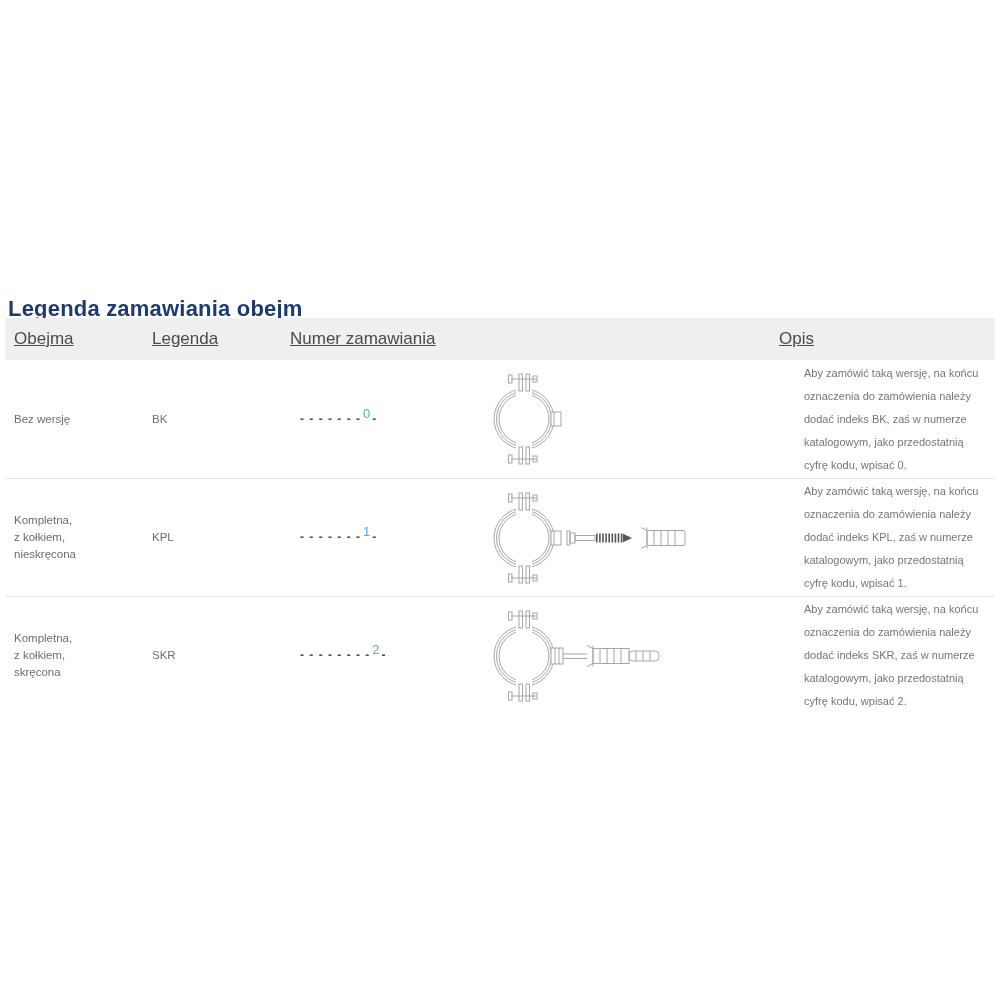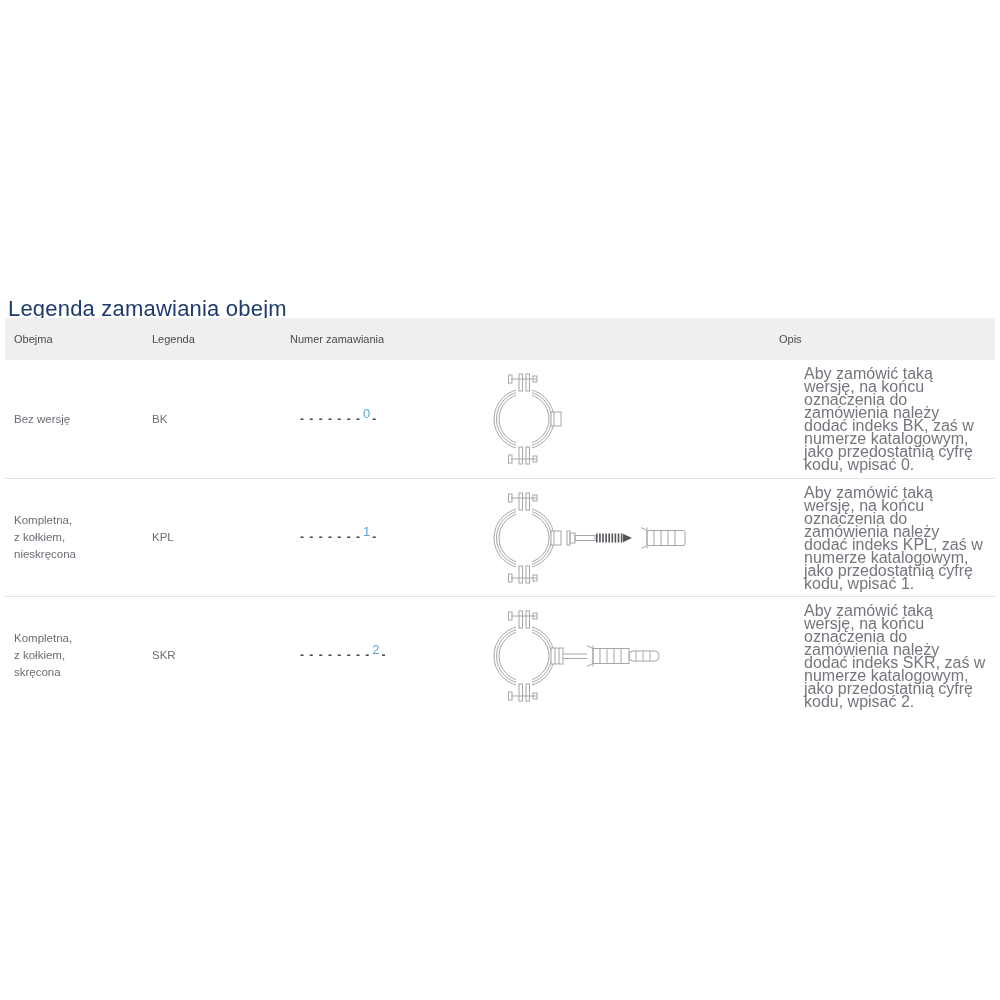--- a/index.html
+++ b/index.html
@@ -3,54 +3,54 @@
 <meta charset="utf-8">
 <style>
   html,body{margin:0;padding:0;}
   body{
     width:1000px;height:1000px;background:#ffffff;overflow:hidden;position:relative;
     font-family:"Liberation Sans","DejaVu Sans",sans-serif;
     -webkit-font-smoothing:antialiased;
   }
   .page-title{
     position:absolute;left:8px;top:281px;
-    font-size:22px;font-weight:normal;color:#1e3a6e;letter-spacing:.2px;
+    font-size:22px;font-weight:bold;color:#1e3a6e;letter-spacing:.2px;
   }
   .legend-table{
     position:absolute;left:5px;top:318px;width:990px;
   }
   .thead,.trow{
     display:grid;
     grid-template-columns:138px 138px 185px 290px 1fr;
     padding-left:9px;
     box-sizing:border-box;
   }
   .thead{
     background:#f0eff0;height:42px;align-items:center;
   }
   .thead .hcell{
-    font-size:11px;color:#4b4b4b;
+    font-size:17px;color:#4b4b4b;text-decoration:underline;
   }
   .trow{
     height:118px;align-items:center;
   }
   .trow + .trow{border-top:1px solid #e3e3e4;}
   .cell{font-size:11.5px;color:#6c6c75;line-height:1.45;}
   .obejma{white-space:pre-line;}
   .numer{padding-left:10px;white-space:nowrap;}
   .dash{
     color:#4c4c52;font-size:12px;font-weight:bold;letter-spacing:1px;
   }
   .digit{
     color:#57a8d5;font-size:13px;position:relative;top:-5px;margin:0 2px;
   }
   .imgcell{padding:0;}
   .imgcell svg{display:block;}
   .opis{
-    padding-left:39px;padding-right:8px;font-size:16px;color:#75757d;line-height:13px;
+    padding-left:39px;padding-right:8px;font-size:11px;color:#75757d;line-height:23px;
   }
   .opis-h{padding-left:14px;}
 </style>
 </head>
 <body>
 
 <h1 class="page-title">Legenda zamawiania obejm</h1>
 
 <div class="legend-table">
 

